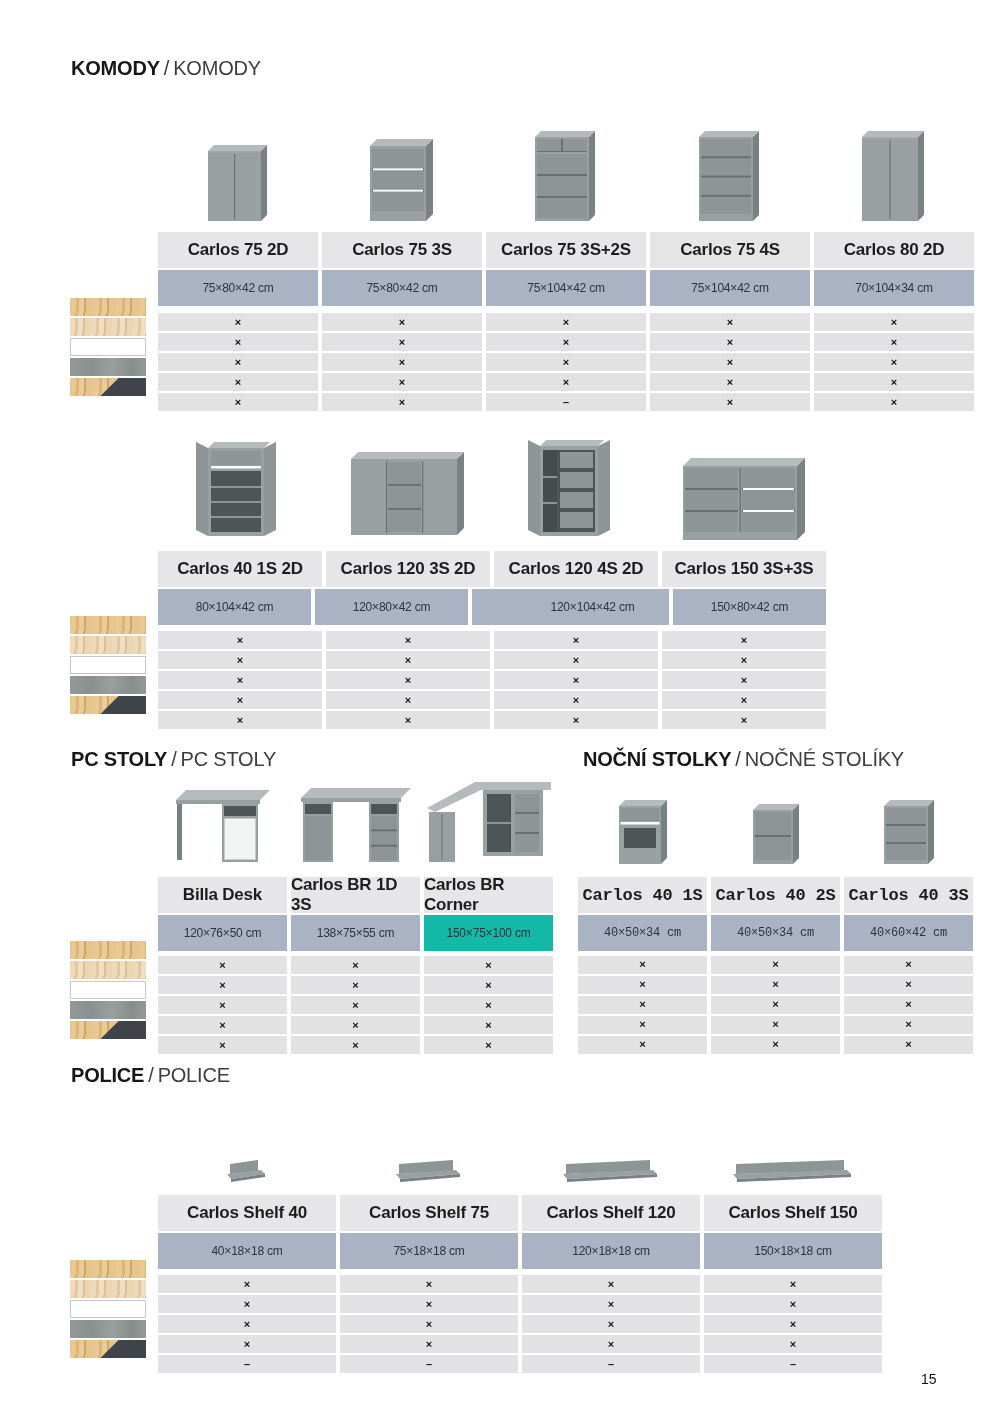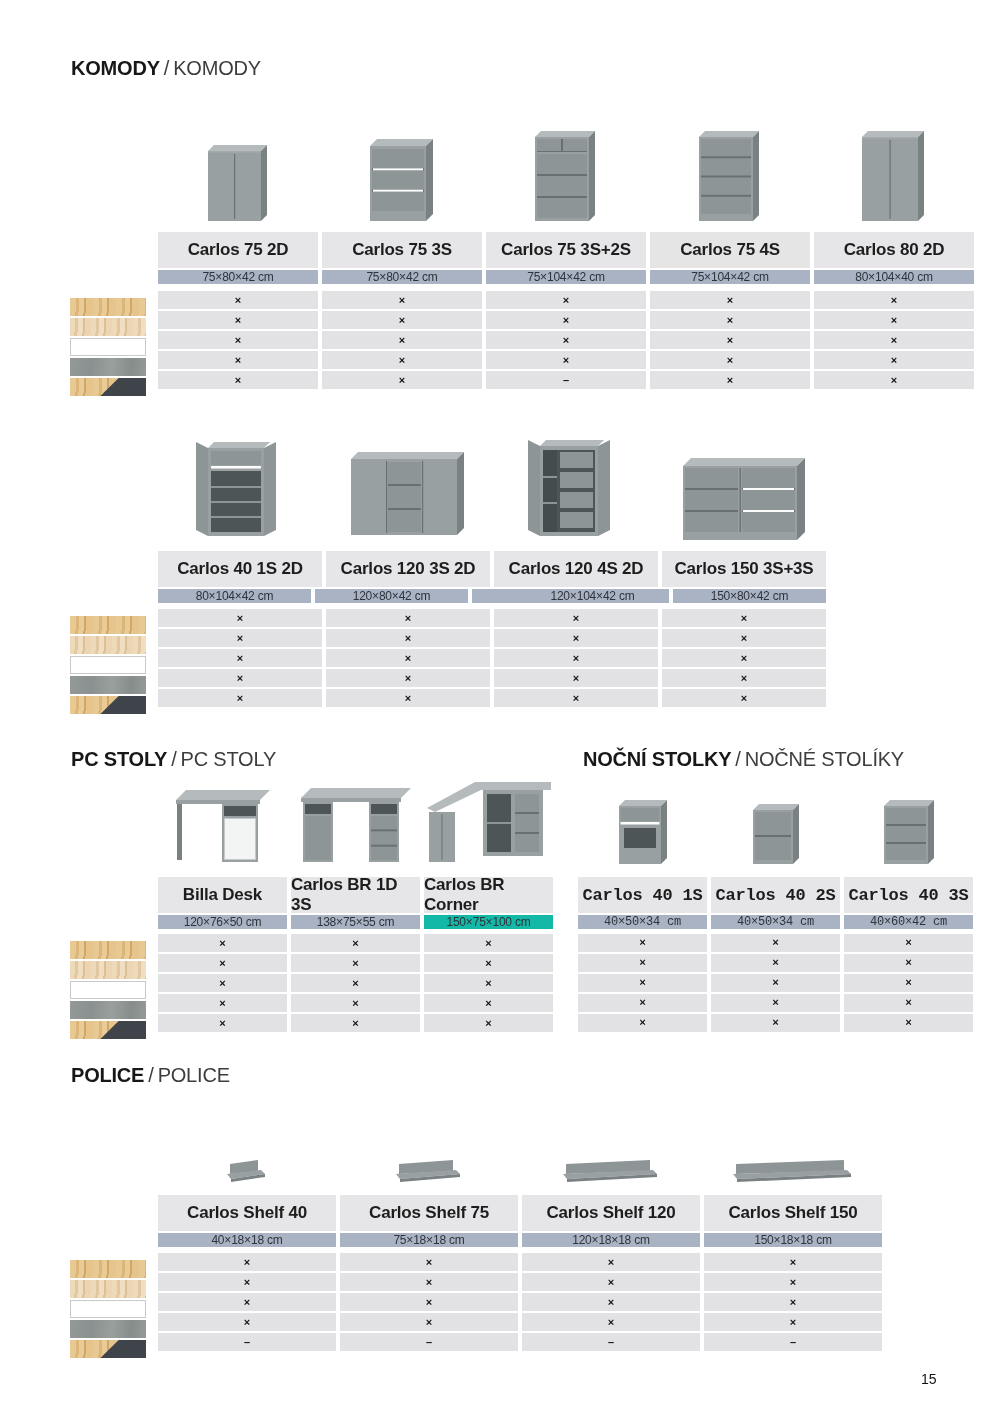--- a/index.html
+++ b/index.html
@@ -14,21 +14,21 @@
   .sec-title .ts{font-weight:300;color:#3d3d3d;}
 
   
   .ptable{position:absolute;}
   .frow{display:flex;gap:4px;}
   .imgrow{align-items:flex-end;}
   .imgcell{display:flex;align-items:flex-end;justify-content:center;padding-bottom:9px;box-sizing:border-box;}
   .ncell{height:36px;display:flex;align-items:center;justify-content:center;
          font-weight:700;font-size:17px;color:#1d1d1d;letter-spacing:-0.2px;}
   .drow{margin-top:2px;}
-  .dcell{height:14px;display:flex;align-items:center;justify-content:center;
+  .dcell{height:36px;display:flex;align-items:center;justify-content:center;
          font-size:12px;color:#2e333c;letter-spacing:-0.2px;}
   .mrow{margin-top:2px;}
   .mcell{height:18px;display:flex;align-items:center;justify-content:center;
          font-size:11px;font-weight:700;color:#141414;}
 
   
   .swcol{position:absolute;left:70px;width:76px;}
   .swatch{height:18px;margin-bottom:2px;position:relative;box-sizing:border-box;}
   .sw-artisan-oak{background:repeating-linear-gradient(92deg,
       #e8c893 0 6px,#dcb578 6px 9px,#e9cb98 9px 14px,#d2a765 14px 16px,#e5c48e 16px 23px);}
@@ -128,21 +128,21 @@
         <div class="ncell" style="width: 160px; background: rgb(230, 230, 232);">Carlos 75 3S</div>
         <div class="ncell" style="width: 160px; background: rgb(230, 230, 232);">Carlos 75 3S+2S</div>
         <div class="ncell" style="width: 160px; background: #e5e5e5;">Carlos 75 4S</div>
         <div class="ncell" style="width: 160px; background: rgb(230, 230, 232);">Carlos 80 2D</div>
       </div>
       <div class="frow drow">
         <div class="dcell" style="width: 160px; background: rgb(169, 179, 196);">75×80×42 cm</div>
         <div class="dcell" style="width: 160px; background: rgb(169, 179, 196);">75×80×42 cm</div>
         <div class="dcell" style="width: 160px; background: rgb(169, 179, 196);">75×104×42 cm</div>
         <div class="dcell" style="width: 160px; background: rgb(169, 179, 196);">75×104×42 cm</div>
-        <div class="dcell" style="width: 160px; background: rgb(169, 179, 196);">80×104×40 cm</div>
+        <div class="dcell" style="width: 160px; background: rgb(169, 179, 196);">70×104×34 cm</div>
       </div>
       <div class="frow mrow" style="margin-top: 7px;">
         <div class="mcell" style="width: 160px; background: rgb(226, 226, 228);">×</div>
         <div class="mcell" style="width: 160px; background: rgb(226, 226, 228);">×</div>
         <div class="mcell" style="width: 160px; background: rgb(226, 226, 228);">×</div>
         <div class="mcell" style="width: 160px; background: rgb(226, 226, 228);">×</div>
         <div class="mcell" style="width: 160px; background: rgb(226, 226, 228);">×</div>
       </div>
       <div class="frow mrow">
         <div class="mcell" style="width: 160px; background: rgb(226, 226, 228);">×</div>

